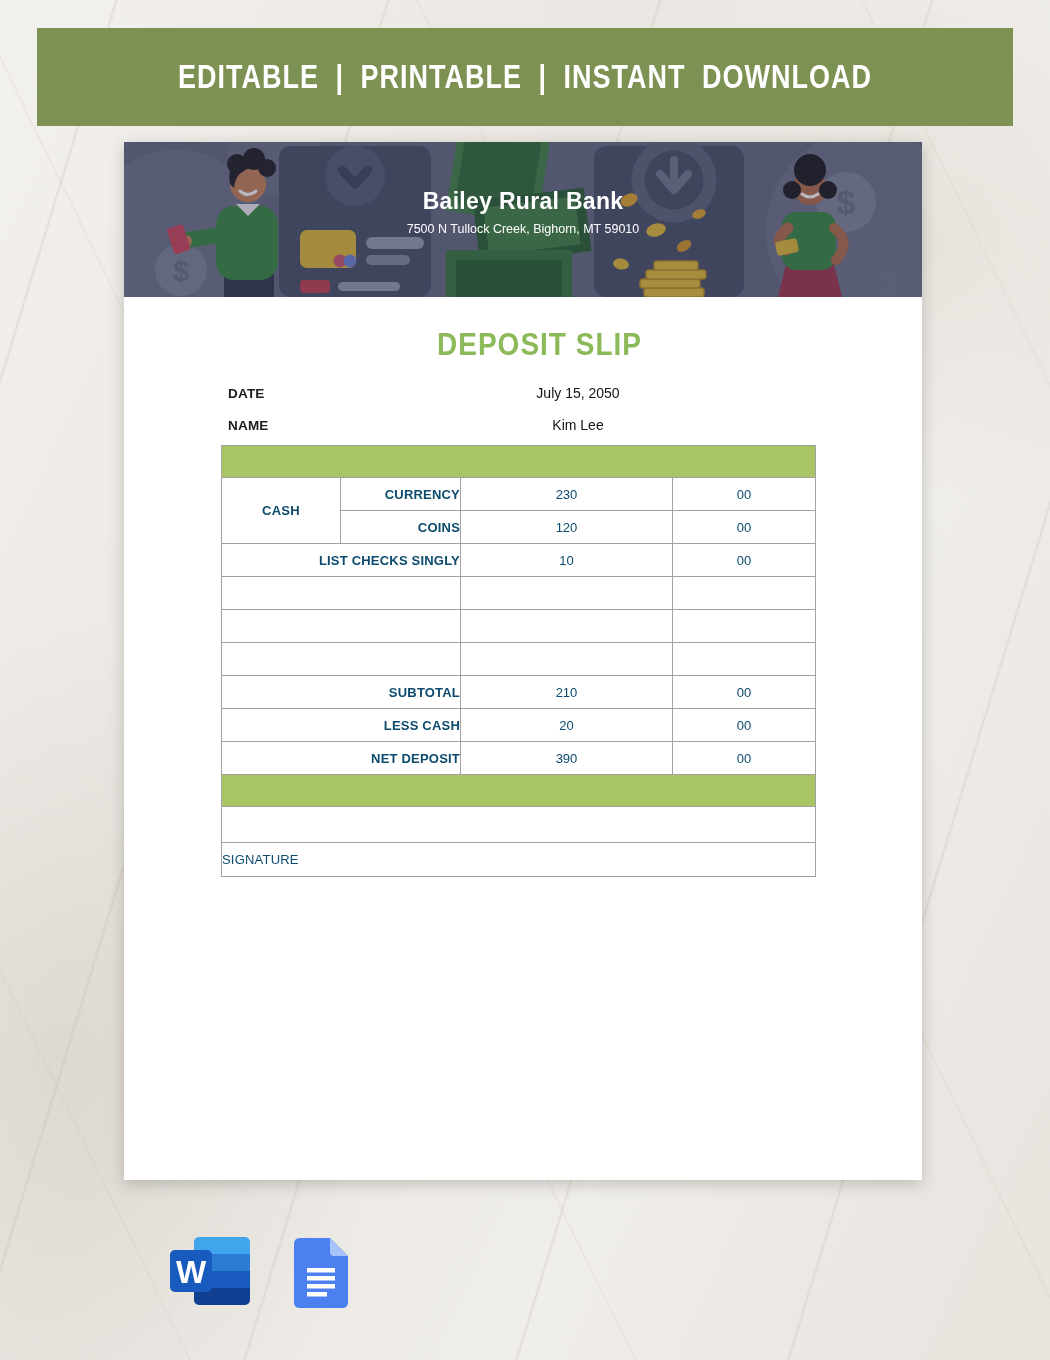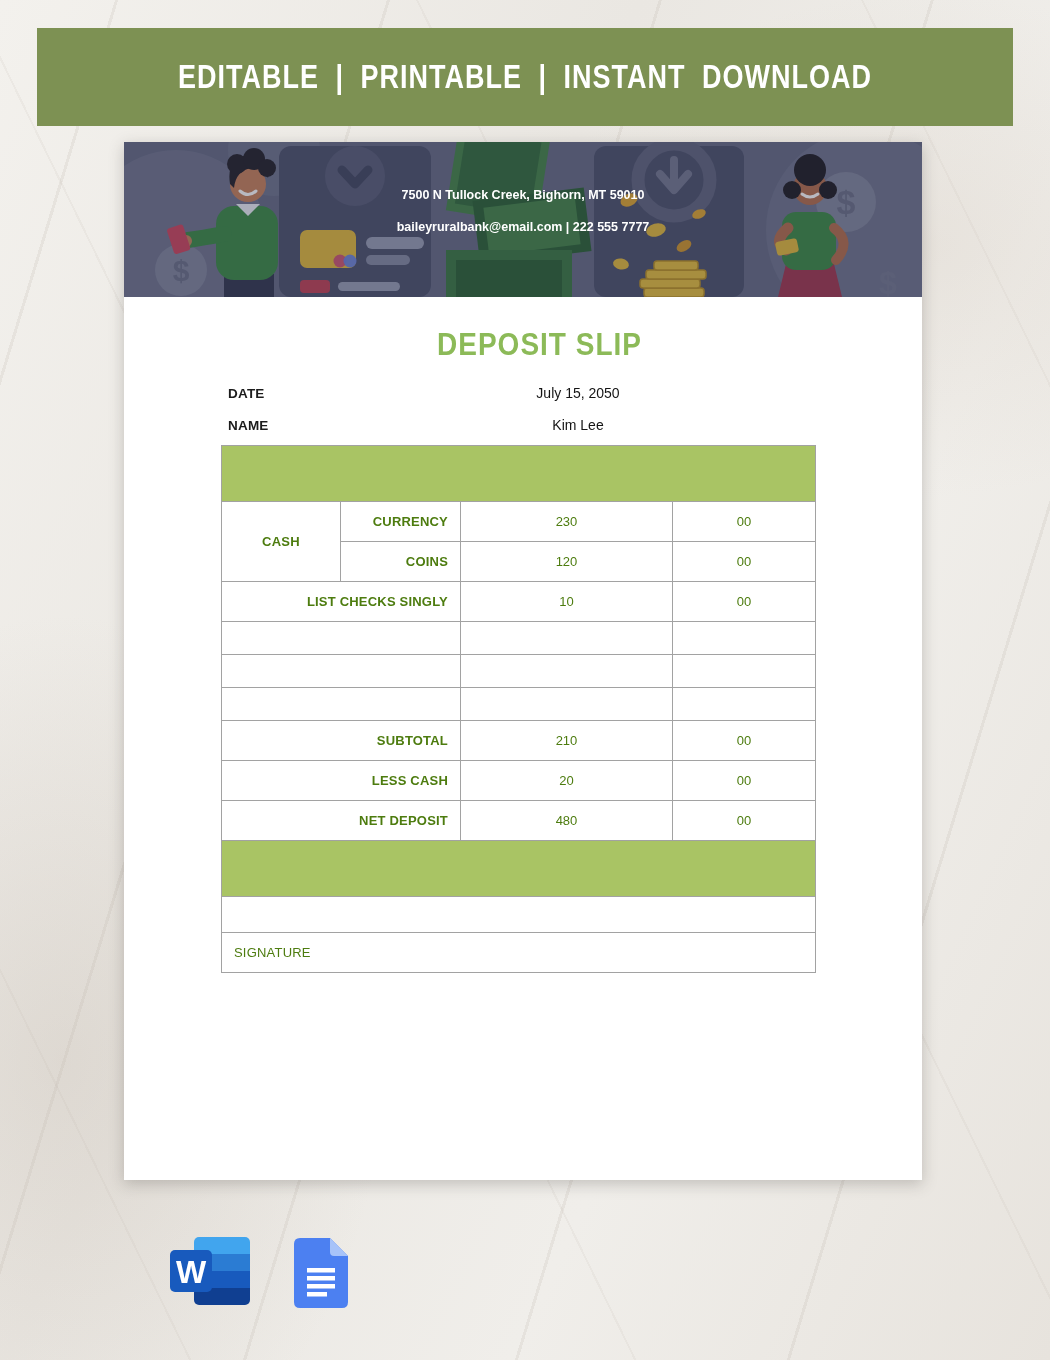--- a/index.html
+++ b/index.html
@@ -24,39 +24,39 @@
   }
   
   .page{
     position:absolute;left:124px;top:142px;width:798px;height:1038px;
     background:#ffffff;box-shadow:0 4px 14px rgba(60,55,50,0.25);
   }
   .hero-wrap{position:relative;width:798px;height:155px;overflow:hidden;}
   .hero{display:block;width:798px;height:155px;}
   .bank-info{position:absolute;left:0;top:46px;width:100%;text-align:center;color:#ffffff;}
   .bank-name{font-size:23px;font-weight:700;letter-spacing:0.3px;margin-bottom:7px;}
-  .bank-address{font-size:12.5px;font-weight:700;margin-bottom:18px;}
+  .bank-address{font-size:12.5px;font-weight:400;margin-bottom:3px;}
   .bank-contact{font-size:12.5px;font-weight:700;}
   
   .doc-title{
     margin:32px 0 12px;text-align:center;color:#8cba58;font-weight:700;
     font-size:28px;letter-spacing:1px;padding-left:33px;
   }
   .doc-title span{display:inline-block;transform:scaleY(1.12);}
   .fields{margin:16px 0 0 104px;width:594px;}
   .field{display:flex;align-items:center;height:32px;}
   .flabel{width:170px;font-weight:700;font-size:13.5px;color:#1c1c1c;letter-spacing:0.2px;}
   .fvalue{width:360px;text-align:center;font-size:14px;color:#141414;}
   
   table.slip{
     border-collapse:collapse;table-layout:fixed;width:594px;margin:4px 0 0 97px;
   }
   table.slip td{
-    border:1px solid #a2a2a2;font-size:13px;color:#4d7c0f;
-    padding:12px;vertical-align:middle;overflow:hidden;
+    border:1px solid #a2a2a2;font-size:13px;color:#0c4a6e;
+    padding:0;vertical-align:middle;overflow:hidden;
   }
   td.band{background:#a9c464;height:31px;border:1px solid #a2a2a2;}
   td.lbl{font-weight:700;text-align:right;padding-right:9px;letter-spacing:0.2px;}
   td.val{text-align:center;font-size:14px;}
   td.cash{font-weight:700;text-align:center;letter-spacing:0.3px;}
   tr.r{height:33px;}
   tr.gap{height:36px;}
   tr.sig{height:34px;}
   td.sigcell{font-weight:400;text-align:left;padding-left:8px;letter-spacing:0.2px;}
   
@@ -147,22 +147,22 @@
         <circle cx="686" cy="46" r="17" fill="#b5714e"></circle>
         <path d="M678 52 Q686 58 694 52" stroke="#ffffff" stroke-width="3" fill="none" stroke-linecap="round"></path>
         <circle cx="686" cy="28" r="16" fill="#211f26"></circle>
         <circle cx="668" cy="48" r="9" fill="#211f26"></circle>
         <circle cx="704" cy="48" r="9" fill="#211f26"></circle>
       </g>
 
       <rect width="798" height="155" fill="#23263f" opacity="0.32"></rect>
     </svg>
     <div class="bank-info">
+      <div class="bank-name">Bailey Rural Bank</div>
       <div class="bank-address">7500 N Tullock Creek, Bighorn, MT 59010</div>
-      <div class="bank-contact">baileyruralbank@email.com | 222 555 7777</div>
     </div>
   </div>
 
   <div class="doc-title">
     <span>DEPOSIT SLIP</span>
   </div>
 
   <div class="fields">
     <div class="field">
       <div class="flabel">DATE</div>
@@ -221,21 +221,21 @@
       <td class="val">210</td>
       <td class="val">00</td>
     </tr>
     <tr class="r">
       <td class="lbl" colspan="2">LESS CASH</td>
       <td class="val">20</td>
       <td class="val">00</td>
     </tr>
     <tr class="r">
       <td class="lbl" colspan="2">NET DEPOSIT</td>
-      <td class="val">480</td>
+      <td class="val">390</td>
       <td class="val">00</td>
     </tr>
     <tr>
       <td class="band" colspan="4"></td>
     </tr>
     <tr class="gap">
       <td colspan="4"></td>
     </tr>
     <tr class="sig">
       <td class="sigcell" colspan="4">SIGNATURE</td>

